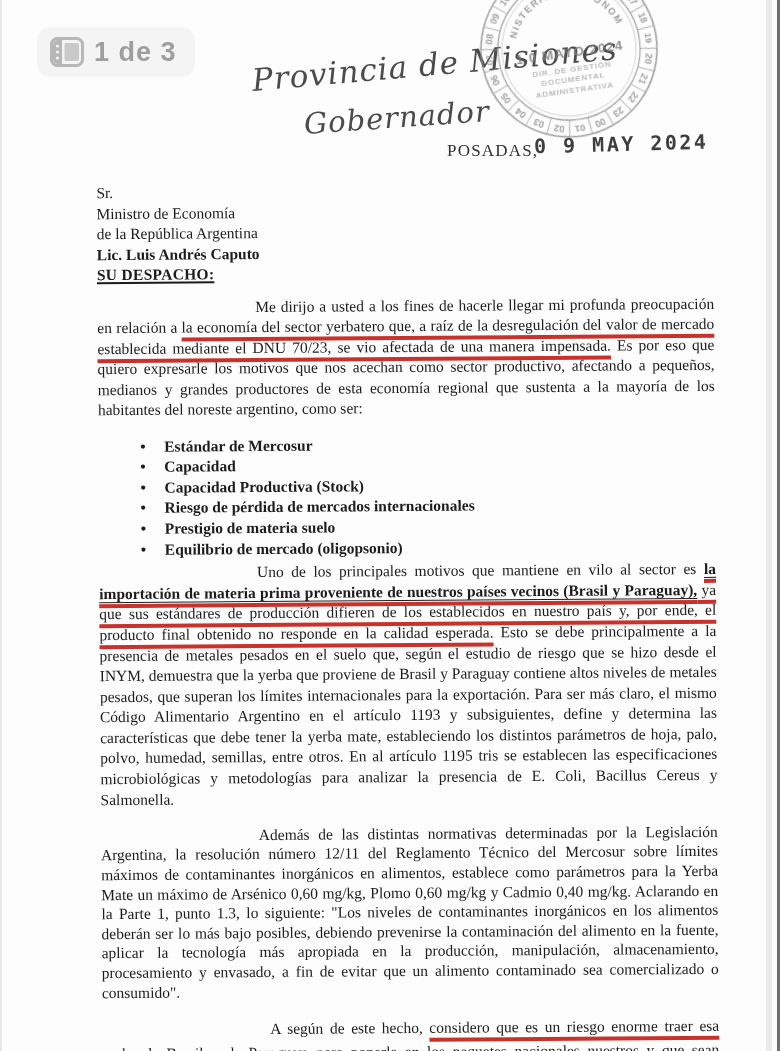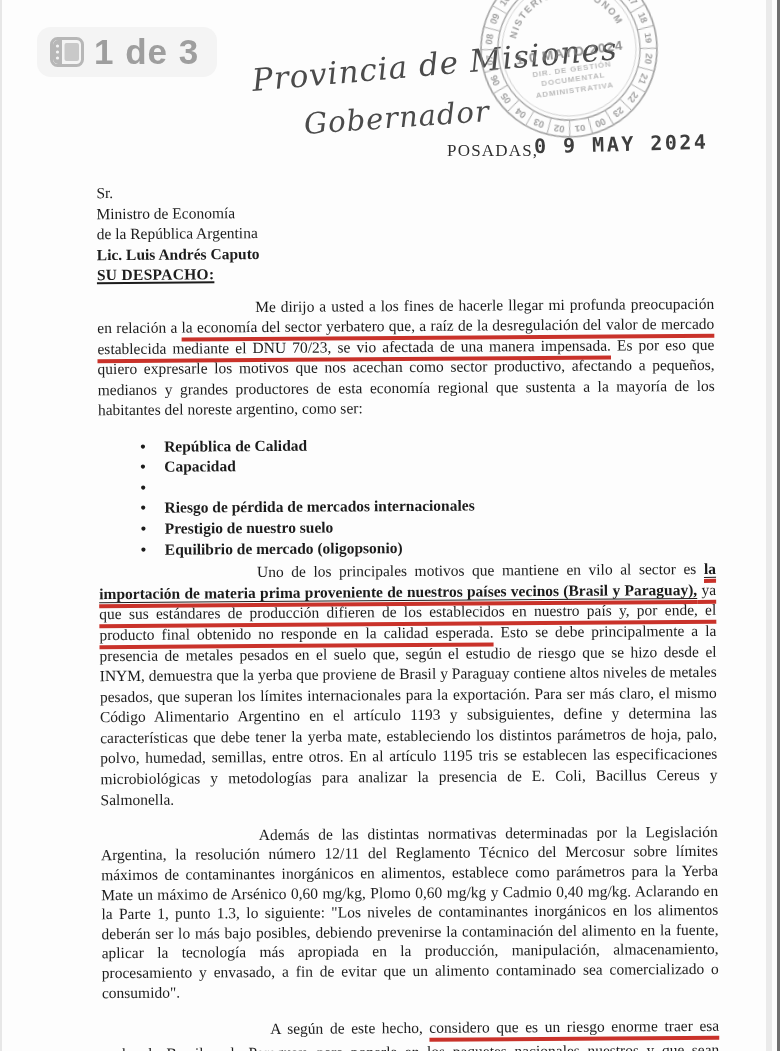--- a/index.html
+++ b/index.html
@@ -23,21 +23,21 @@
   .edge-line{position:absolute;right:0;top:0;width:3px;height:100%;background:#6f6f6f;}
 
   
   .badge{
     position:absolute;left:37px;top:27px;height:50px;z-index:30;
     padding:0 18px 0 13px;background:var(--badge-bg);border-radius:14px;
     display:flex;align-items:center;gap:10px;
   }
   .badge-label{
     font-family:"Liberation Sans", sans-serif;font-weight:bold;
-    font-size:35px;color:var(--badge-text);letter-spacing:1px;
+    font-size:27px;color:var(--badge-text);letter-spacing:1px;
   }
 
   
   .letterhead-1{
     position:absolute;left:252px;top:62px;white-space:nowrap;
     font-family:"DejaVu Serif", serif;font-style:italic;
     font-size:31px;color:#4b4b4b;letter-spacing:1px;
     transform:rotate(-5deg);transform-origin:left center;
   }
   .letterhead-2{
@@ -212,36 +212,37 @@
         </div>
       <div class="name">Lic. Luis Andrés Caputo</div>
       <div class="despacho">SU DESPACHO:</div>
     </div>
 
     <p class="para p1"><span>Me dirijo a usted a los fines de hacerle llegar mi profunda preocupación en relación a </span><span class="hl-red">la economía del sector yerbatero que, a raíz de la desregulación del valor de mercado establecida mediante el DNU 70/23, se vio afectada de una manera impensada.</span><span> Es por eso que quiero expresarle los motivos que nos acechan como sector productivo, afectando a pequeños, medianos y grandes productores de esta economía regional que sustenta a la mayoría de los habitantes del noreste argentino, como ser:</span></p>
 
     <ul class="list">
         <li>
           <span class="dot">•</span>
-          <span>República de Calidad</span>
+          <span>Estándar de Mercosur</span>
         </li>
         <li>
           <span class="dot">•</span>
           <span>Capacidad</span>
         </li>
         <li>
           <span class="dot">•</span>
+          <span>Capacidad Productiva (Stock)</span>
         </li>
         <li>
           <span class="dot">•</span>
           <span>Riesgo de pérdida de mercados internacionales</span>
         </li>
         <li>
           <span class="dot">•</span>
-          <span>Prestigio de nuestro suelo</span>
+          <span>Prestigio de materia suelo</span>
         </li>
         <li>
           <span class="dot">•</span>
           <span>Equilibrio de mercado (oligopsonio)</span>
         </li>
       </ul>
 
     <p class="para p2"><span>Uno de los principales motivos que mantiene en vilo al sector es </span><span class="hl-red"><span class="u-black">la importación de materia prima proveniente de nuestros países vecinos (Brasil y Paraguay),</span><span> ya que sus estándares de producción difieren de los establecidos en nuestro país y, por ende, el producto final obtenido no responde en la calidad esperada.</span></span><span> Esto se debe principalmente a la presencia de metales pesados en el suelo que, según el estudio de riesgo que se hizo desde el INYM, demuestra que la yerba que proviene de Brasil y Paraguay contiene altos niveles de metales pesados, que superan los límites internacionales para la exportación. Para ser más claro, el mismo Código Alimentario Argentino en el artículo 1193 y subsiguientes, define y determina las características que debe tener la yerba mate, estableciendo los distintos parámetros de hoja, palo, polvo, humedad, semillas, entre otros. En al artículo 1195 tris se establecen las especificaciones microbiológicas y metodologías para analizar la presencia de E. Coli, Bacillus Cereus y Salmonella.</span></p>
 
     <p class="para p3">Además de las distintas normativas determinadas por la Legislación Argentina, la resolución número 12/11 del Reglamento Técnico del Mercosur sobre límites máximos de contaminantes inorgánicos en alimentos, establece como parámetros para la Yerba Mate un máximo de Arsénico 0,60 mg/kg, Plomo 0,60 mg/kg y Cadmio 0,40 mg/kg. Aclarando en la Parte 1, punto 1.3, lo siguiente: "Los niveles de contaminantes inorgánicos en los alimentos deberán ser lo más bajo posibles, debiendo prevenirse la contaminación del alimento en la fuente, aplicar la tecnología más apropiada en la producción, manipulación, almacenamiento, procesamiento y envasado, a fin de evitar que un alimento contaminado sea comercializado o consumido".</p>

